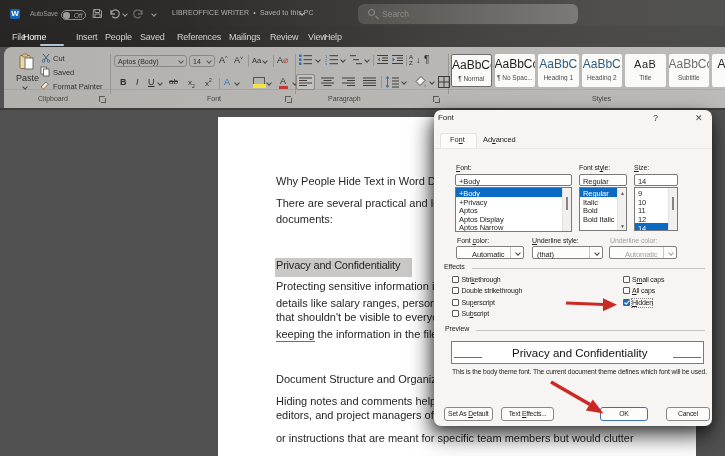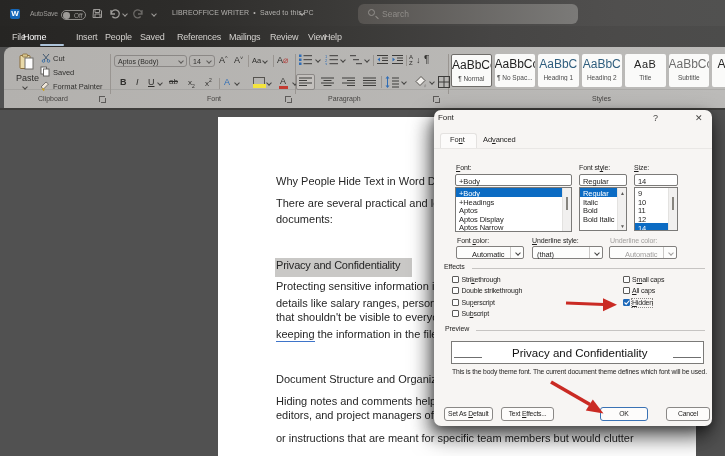--- a/index.html
+++ b/index.html
@@ -346,21 +346,21 @@
     <div class="t" style="left:22px; top:54px;"><u>F</u>ont:</div>
     <div class="t" style="left:145px; top:54px;">Font st<u>y</u>le:</div>
     <div class="t" style="left:200px; top:54px;"><u>S</u>ize:</div>
 
     <div class="tbox" style="left:21px; top:64px; width:117px; height:12px;">+Body</div>
     <div class="tbox" style="left:145px; top:64px; width:48px; height:12px;">Regular</div>
     <div class="tbox" style="left:200px; top:64px; width:44px; height:12px;">14</div>
 
     <div class="lbox" style="left:21px; top:77px; width:117px; height:45px;">
       <div class="lrow sel">+Body</div>
-      <div class="lrow">+Headings</div>
+      <div class="lrow">+Privacy</div>
       <div class="lrow">Aptos</div>
       <div class="lrow">Aptos Display</div>
       <div class="lrow">Aptos Narrow</div>
       <div class="scrtrack">
           <div class="scrthumb" style="top:9px; height:13px;"></div>
         </div>
     </div>
 
     <div class="lbox" style="left:145px; top:77px; width:48px; height:44px;">
       <div class="lrow sel" style="width:39px;">Regular</div>

